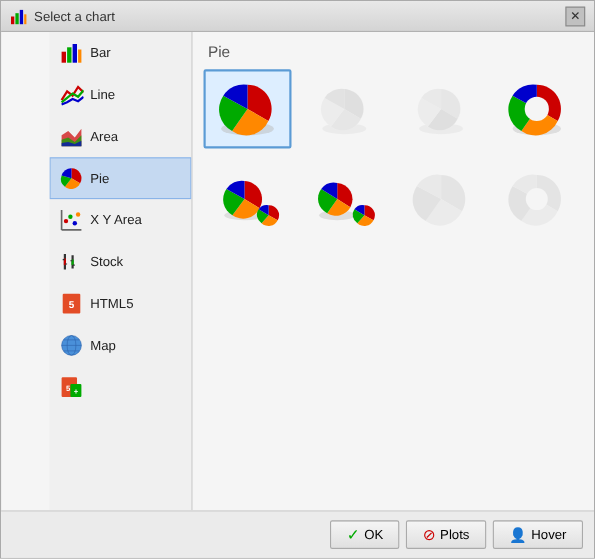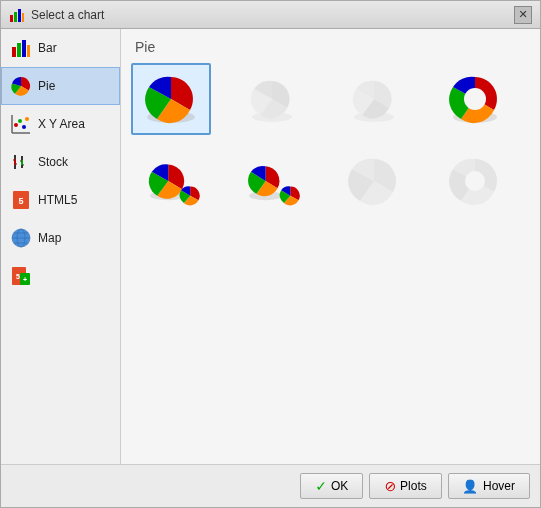--- a/index.html
+++ b/index.html
@@ -54,24 +54,25 @@
       cursor: pointer;
       font-size: 11px;
       color: #333;
     }
     .content {
       display: flex;
       flex: 1;
       overflow: hidden;
     }
     .sidebar {
-      width: 120px;
+      width: 130px;
       background: #f0f0f0;
       border-right: 1px solid #ccc;
       overflow-y: auto;
+      margin-left: 44px;
     }
     .sidebar-item {
       display: flex;
       align-items: center;
       gap: 6px;
       padding: 7px 8px;
       cursor: pointer;
       border: 1px solid transparent;
     }
     .sidebar-item.selected {
@@ -184,21 +185,37 @@
       <div class="sidebar-item">
         <svg class="sidebar-item-icon" viewBox="0 0 22 22">
           <rect x="2" y="10" width="4" height="10" fill="#c00"></rect>
           <rect x="7" y="6" width="4" height="14" fill="#0a0"></rect>
           <rect x="12" y="3" width="4" height="17" fill="#00c"></rect>
           <rect x="17" y="8" width="3" height="12" fill="#f80"></rect>
         </svg>
         <span class="sidebar-item-label">Bar</span>
       </div>
 
-
+      <div class="sidebar-item">
+        <svg class="sidebar-item-icon" viewBox="0 0 22 22">
+          <polyline points="2,16 7,8 12,12 17,4 22,9" stroke="#c00" stroke-width="2" fill="none"></polyline>
+          <polyline points="2,18 7,14 12,10 17,13 22,7" stroke="#0a0" stroke-width="2" fill="none"></polyline>
+          <polyline points="2,20 7,18 12,15 17,17 22,13" stroke="#00c" stroke-width="2" fill="none"></polyline>
+        </svg>
+        <span class="sidebar-item-label">Line</span>
+      </div>
+
+      <div class="sidebar-item">
+        <svg class="sidebar-item-icon" viewBox="0 0 22 22">
+          <polygon points="2,20 2,10 8,6 14,12 20,4 20,20" fill="#c00" opacity="0.7"></polygon>
+          <polygon points="2,20 2,14 8,12 14,16 20,10 20,20" fill="#0a0" opacity="0.7"></polygon>
+          <polygon points="2,20 2,17 8,16 14,18 20,15 20,20" fill="#00c" opacity="0.7"></polygon>
+        </svg>
+        <span class="sidebar-item-label">Area</span>
+      </div>
 
       <div class="sidebar-item selected">
         <svg class="sidebar-item-icon" viewBox="0 0 22 22">
           <circle cx="11" cy="11" r="9" fill="#ddd"></circle>
           <path d="M11,11 L11,2 A9,9 0 0,1 18.8,15.5 Z" fill="#c00"></path>
           <path d="M11,11 L18.8,15.5 A9,9 0 0,1 5,18.8 Z" fill="#f80"></path>
           <path d="M11,11 L5,18.8 A9,9 0 0,1 2,8.5 Z" fill="#0a0"></path>
           <path d="M11,11 L2,8.5 A9,9 0 0,1 11,2 Z" fill="#00c"></path>
         </svg>
         <span class="sidebar-item-label">Pie</span>

